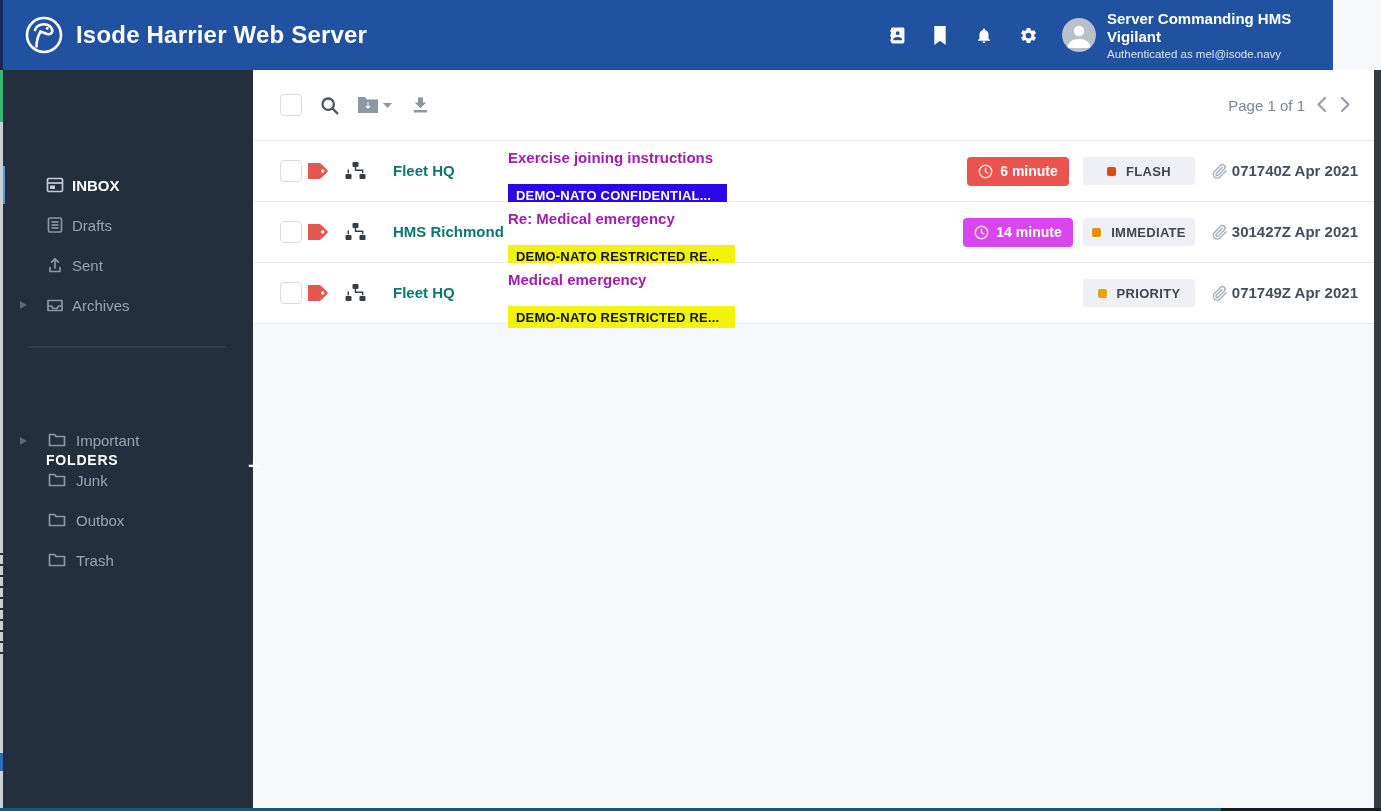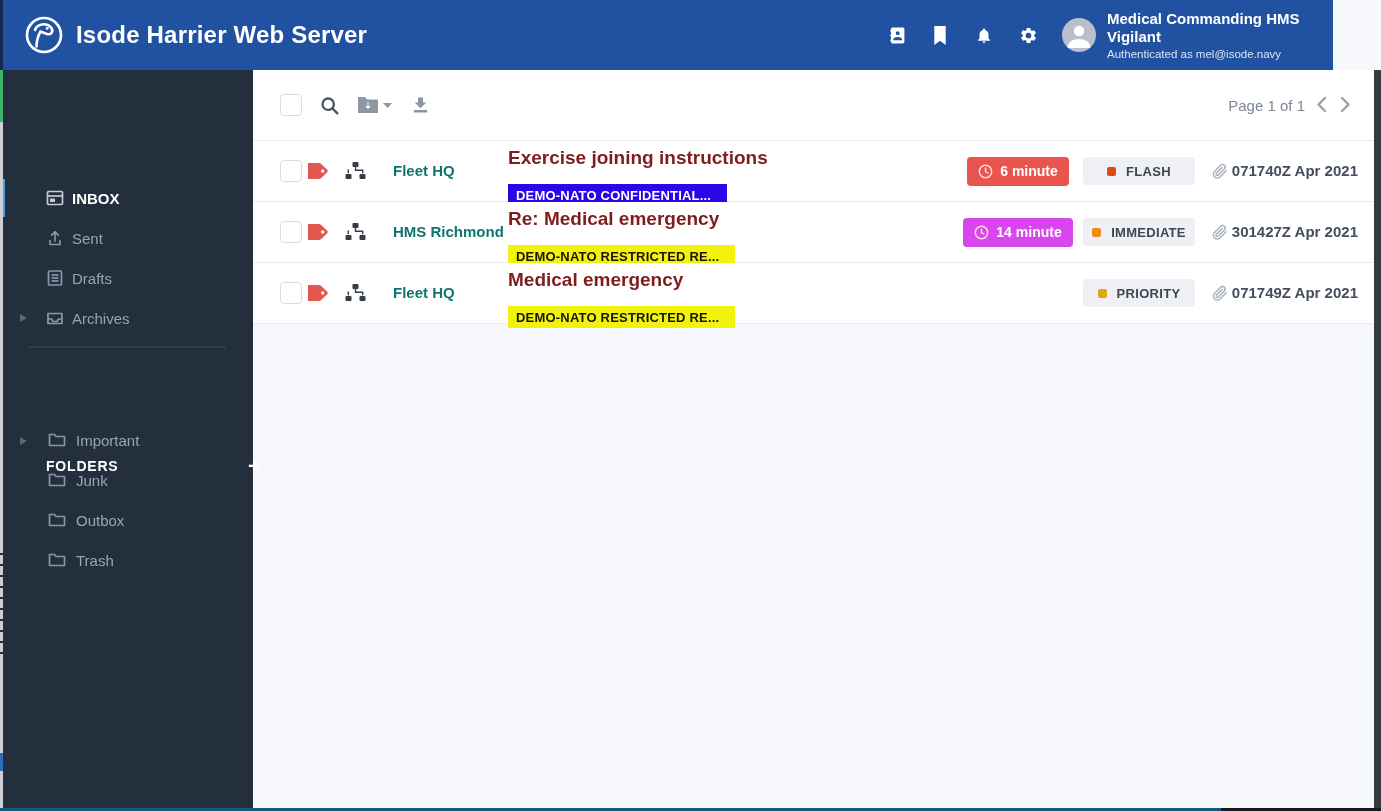--- a/index.html
+++ b/index.html
@@ -39,33 +39,33 @@
 
   
   .sidebar{
     position:absolute;left:0;top:70px;width:253px;bottom:0;z-index:1;
   }
   .compose-btn{
     display:block;margin:21px auto 0 22px;width:209px;height:36px;border:none;border-radius:4px;
     background:linear-gradient(#41bd70,#36b064);
     color:#fff;font-size:15px;font-weight:bold;font-family:inherit;cursor:pointer;
   }
-  .nav{position:absolute;left:0;top:108px;width:236px;}
+  .nav{position:absolute;left:0;top:95px;width:236px;}
   .nav-item{
     position:relative;height:40px;display:flex;align-items:center;cursor:pointer;
     color:#98a3b0;font-size:15px;
   }
   .nav-item .active-bar{position:absolute;left:0;top:1px;width:5px;height:38px;}
   .nav-item .expander{position:absolute;left:19px;width:10px;height:10px;display:flex;align-items:center;}
   .nav-icon{position:absolute;left:46px;width:18px;height:18px;display:flex;align-items:center;justify-content:center;}
   .nav-label{margin-left:72px;}
   .nav-item.active{color:#ffffff;font-weight:bold;}
   .sb-divider{position:absolute;left:28px;top:276px;width:198px;height:2px;background:#323d4a;}
   .folders-header{
-    position:absolute;left:0;top:382px;width:288px;height:28px;display:flex;align-items:center;
+    position:absolute;left:0;top:382px;width:288px;height:28px;display:flex;
   }
   .folders-title{margin-left:46px;color:#ffffff;font-size:14px;font-weight:bold;letter-spacing:.8px;}
   .add-folder{
     position:absolute;right:22px;top:0;width:24px;height:28px;border:none;background:transparent;
     color:#ffffff;font-size:21px;font-weight:bold;cursor:pointer;line-height:24px;font-family:inherit;
   }
   .folders-nav{position:absolute;left:0;top:350px;width:253px;text-align:center;}
   .folder-item{
     position:relative;height:40px;display:flex;align-items:center;cursor:pointer;
     color:#9aa5b1;font-size:15px;
@@ -96,21 +96,21 @@
     position:relative;height:60px;background:#ffffff;border-bottom:1px solid #e8ebf1;cursor:pointer;
   }
   .mail-row .checkbox{position:absolute;left:27px;top:19px;}
   .row-tag{position:absolute;left:53px;top:20px;}
   .row-org{position:absolute;left:92px;top:21px;}
   .row-sender{
     position:absolute;left:140px;top:0;height:60px;line-height:60px;
     font-size:15px;font-weight:bold;color:#0f766e;white-space:nowrap;
   }
   .row-subj{position:absolute;left:255px;top:7px;}
-  .row-subject{font-size:19px;font-weight:bold;color:#7f1d1d;line-height:19px;white-space:nowrap;}
+  .row-subject{font-size:15px;font-weight:bold;color:#a21caf;line-height:19px;white-space:nowrap;}
   .row-classif{
     display:inline-block;margin-top:17px;padding:4px 16px 3px 8px;
     font-size:13px;font-weight:bold;letter-spacing:.2px;white-space:nowrap;
   }
   .row-agecol{position:absolute;left:705px;top:0;width:112px;height:60px;display:flex;align-items:center;justify-content:center;}
   .age-badge{
     display:flex;align-items:center;gap:7px;height:29px;padding:0 11px;border-radius:4px;
     color:#ffffff;font-size:14px;font-weight:bold;white-space:nowrap;margin-left:8px;
   }
   .row-prec{
@@ -175,60 +175,60 @@
     </div>
 
     <div class="user-block">
       <div class="avatar">
         <svg width="34" height="34" viewBox="0 0 34 34">
           <circle cx="17" cy="13" r="5.2" fill="#ffffff"></circle>
           <path d="M5.5 30c0-6 5.5-9 11.5-9s11.5 3 11.5 9z" fill="#ffffff"></path>
         </svg>
       </div>
       <div class="user-text">
-        <div class="user-name">Medical Commanding HMS Vigilant</div>
+        <div class="user-name">Server Commanding HMS Vigilant</div>
         <div class="user-auth">Authenticated as mel@isode.navy</div>
       </div>
     </div>
   </header>
 
   <aside class="sidebar" style="background: rgb(36, 47, 61);">
 
     <nav class="nav">
       <div class="nav-item active">
         <div class="active-bar" style="background: rgb(76, 157, 221);"></div>
         <span class="nav-icon">
           <svg width="18" height="18" viewBox="0 0 18 18" fill="none" stroke="#c3cbd4" stroke-width="1.7">
             <rect x="1.5" y="2.5" width="15" height="13" rx="1.2"></rect>
             <line x1="1.5" y1="7" x2="16.5" y2="7"></line>
             <rect x="4" y="9.5" width="5" height="3.5" fill="#c3cbd4" stroke="none"></rect>
           </svg>
         </span>
         <span class="nav-label">INBOX</span>
-      </div>
-      <div class="nav-item">
-        <span class="nav-icon">
-          <svg width="18" height="18" viewBox="0 0 18 18" fill="none" stroke="#8b97a6" stroke-width="1.7" stroke-linecap="round" stroke-linejoin="round">
-            <path d="M4 11.5v4h10v-4"></path>
-            <path d="M9 12V3"></path>
-            <path d="M5.6 6.2 9 2.8l3.4 3.4"></path>
-          </svg>
-        </span>
-        <span class="nav-label">Sent</span>
       </div>
       <div class="nav-item">
         <span class="nav-icon">
           <svg width="18" height="18" viewBox="0 0 18 18" fill="none" stroke="#8b97a6" stroke-width="1.7">
             <rect x="2.5" y="2" width="13" height="14" rx="1.2"></rect>
             <line x1="5.5" y1="6" x2="12.5" y2="6"></line>
             <line x1="5.5" y1="9" x2="12.5" y2="9"></line>
             <line x1="5.5" y1="12" x2="12.5" y2="12"></line>
           </svg>
         </span>
         <span class="nav-label">Drafts</span>
+      </div>
+      <div class="nav-item">
+        <span class="nav-icon">
+          <svg width="18" height="18" viewBox="0 0 18 18" fill="none" stroke="#8b97a6" stroke-width="1.7" stroke-linecap="round" stroke-linejoin="round">
+            <path d="M4 11.5v4h10v-4"></path>
+            <path d="M9 12V3"></path>
+            <path d="M5.6 6.2 9 2.8l3.4 3.4"></path>
+          </svg>
+        </span>
+        <span class="nav-label">Sent</span>
       </div>
       <div class="nav-item">
         <span class="expander">
           <svg width="9" height="10" viewBox="0 0 9 10">
               <path d="M1 1l7 4-7 4z" fill="#5d6875"></path>
             </svg>
         </span>
         <span class="nav-icon">
           <svg width="18" height="18" viewBox="0 0 18 18" fill="none" stroke="#8b97a6" stroke-width="1.7" stroke-linejoin="round">
             <path d="M2 4.5h14v10H2z"></path>

